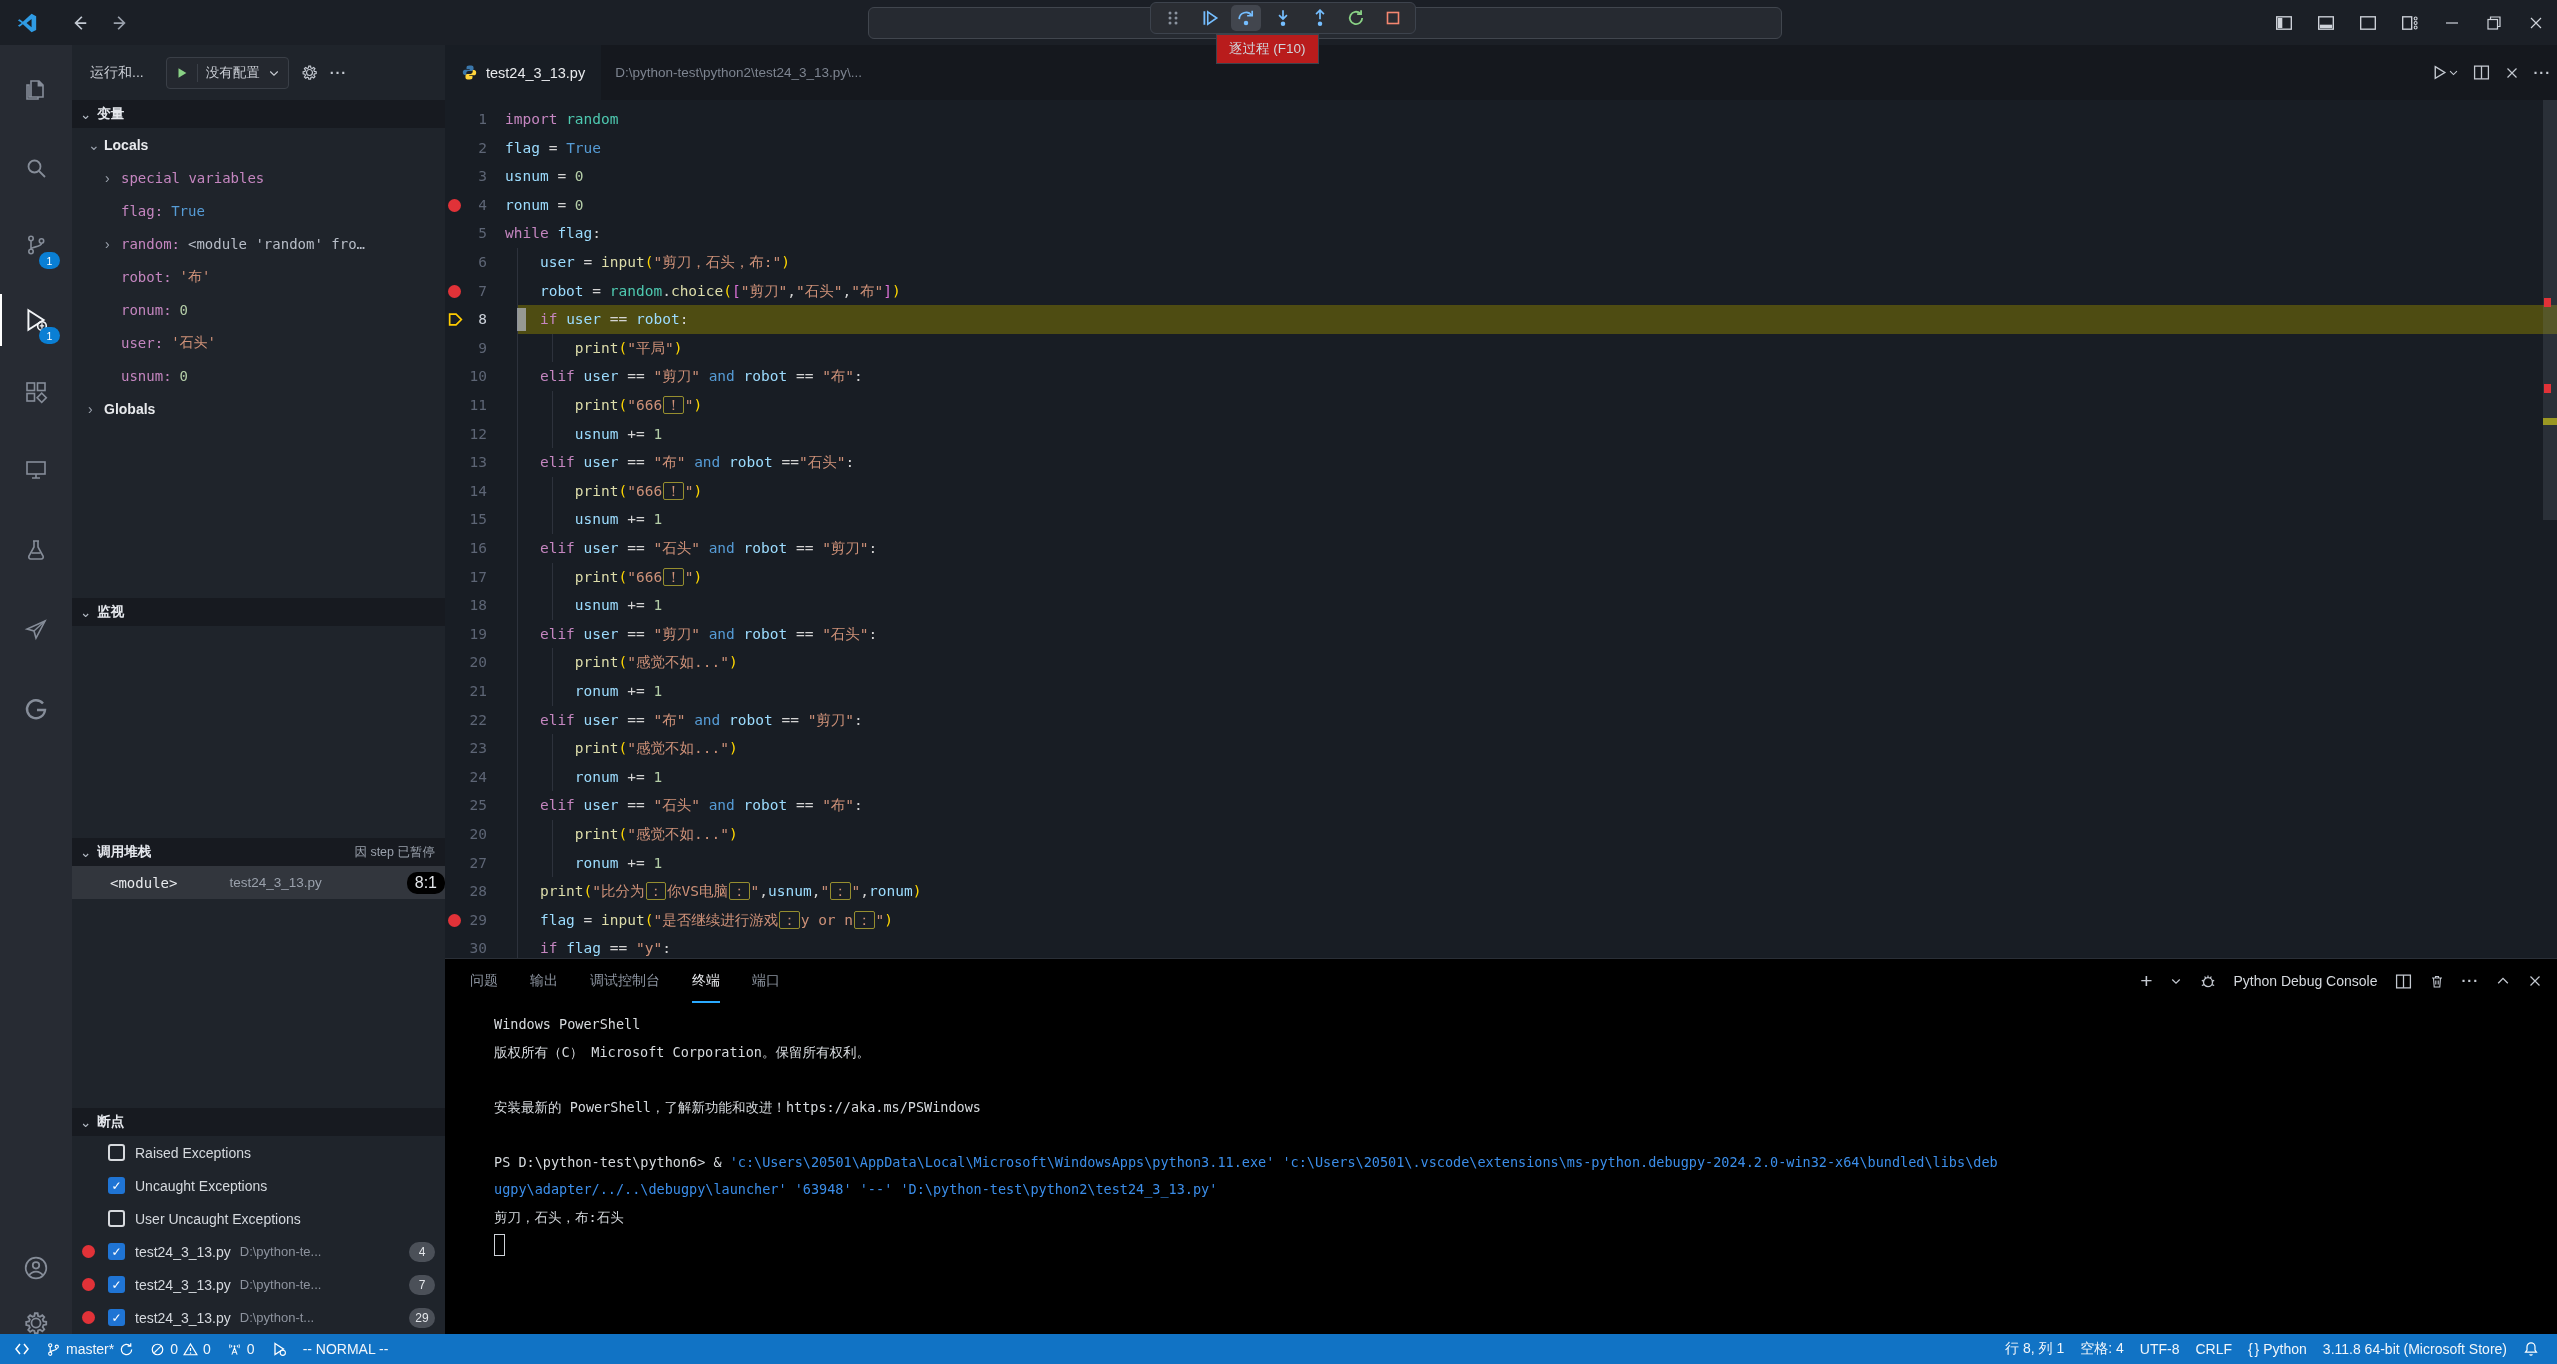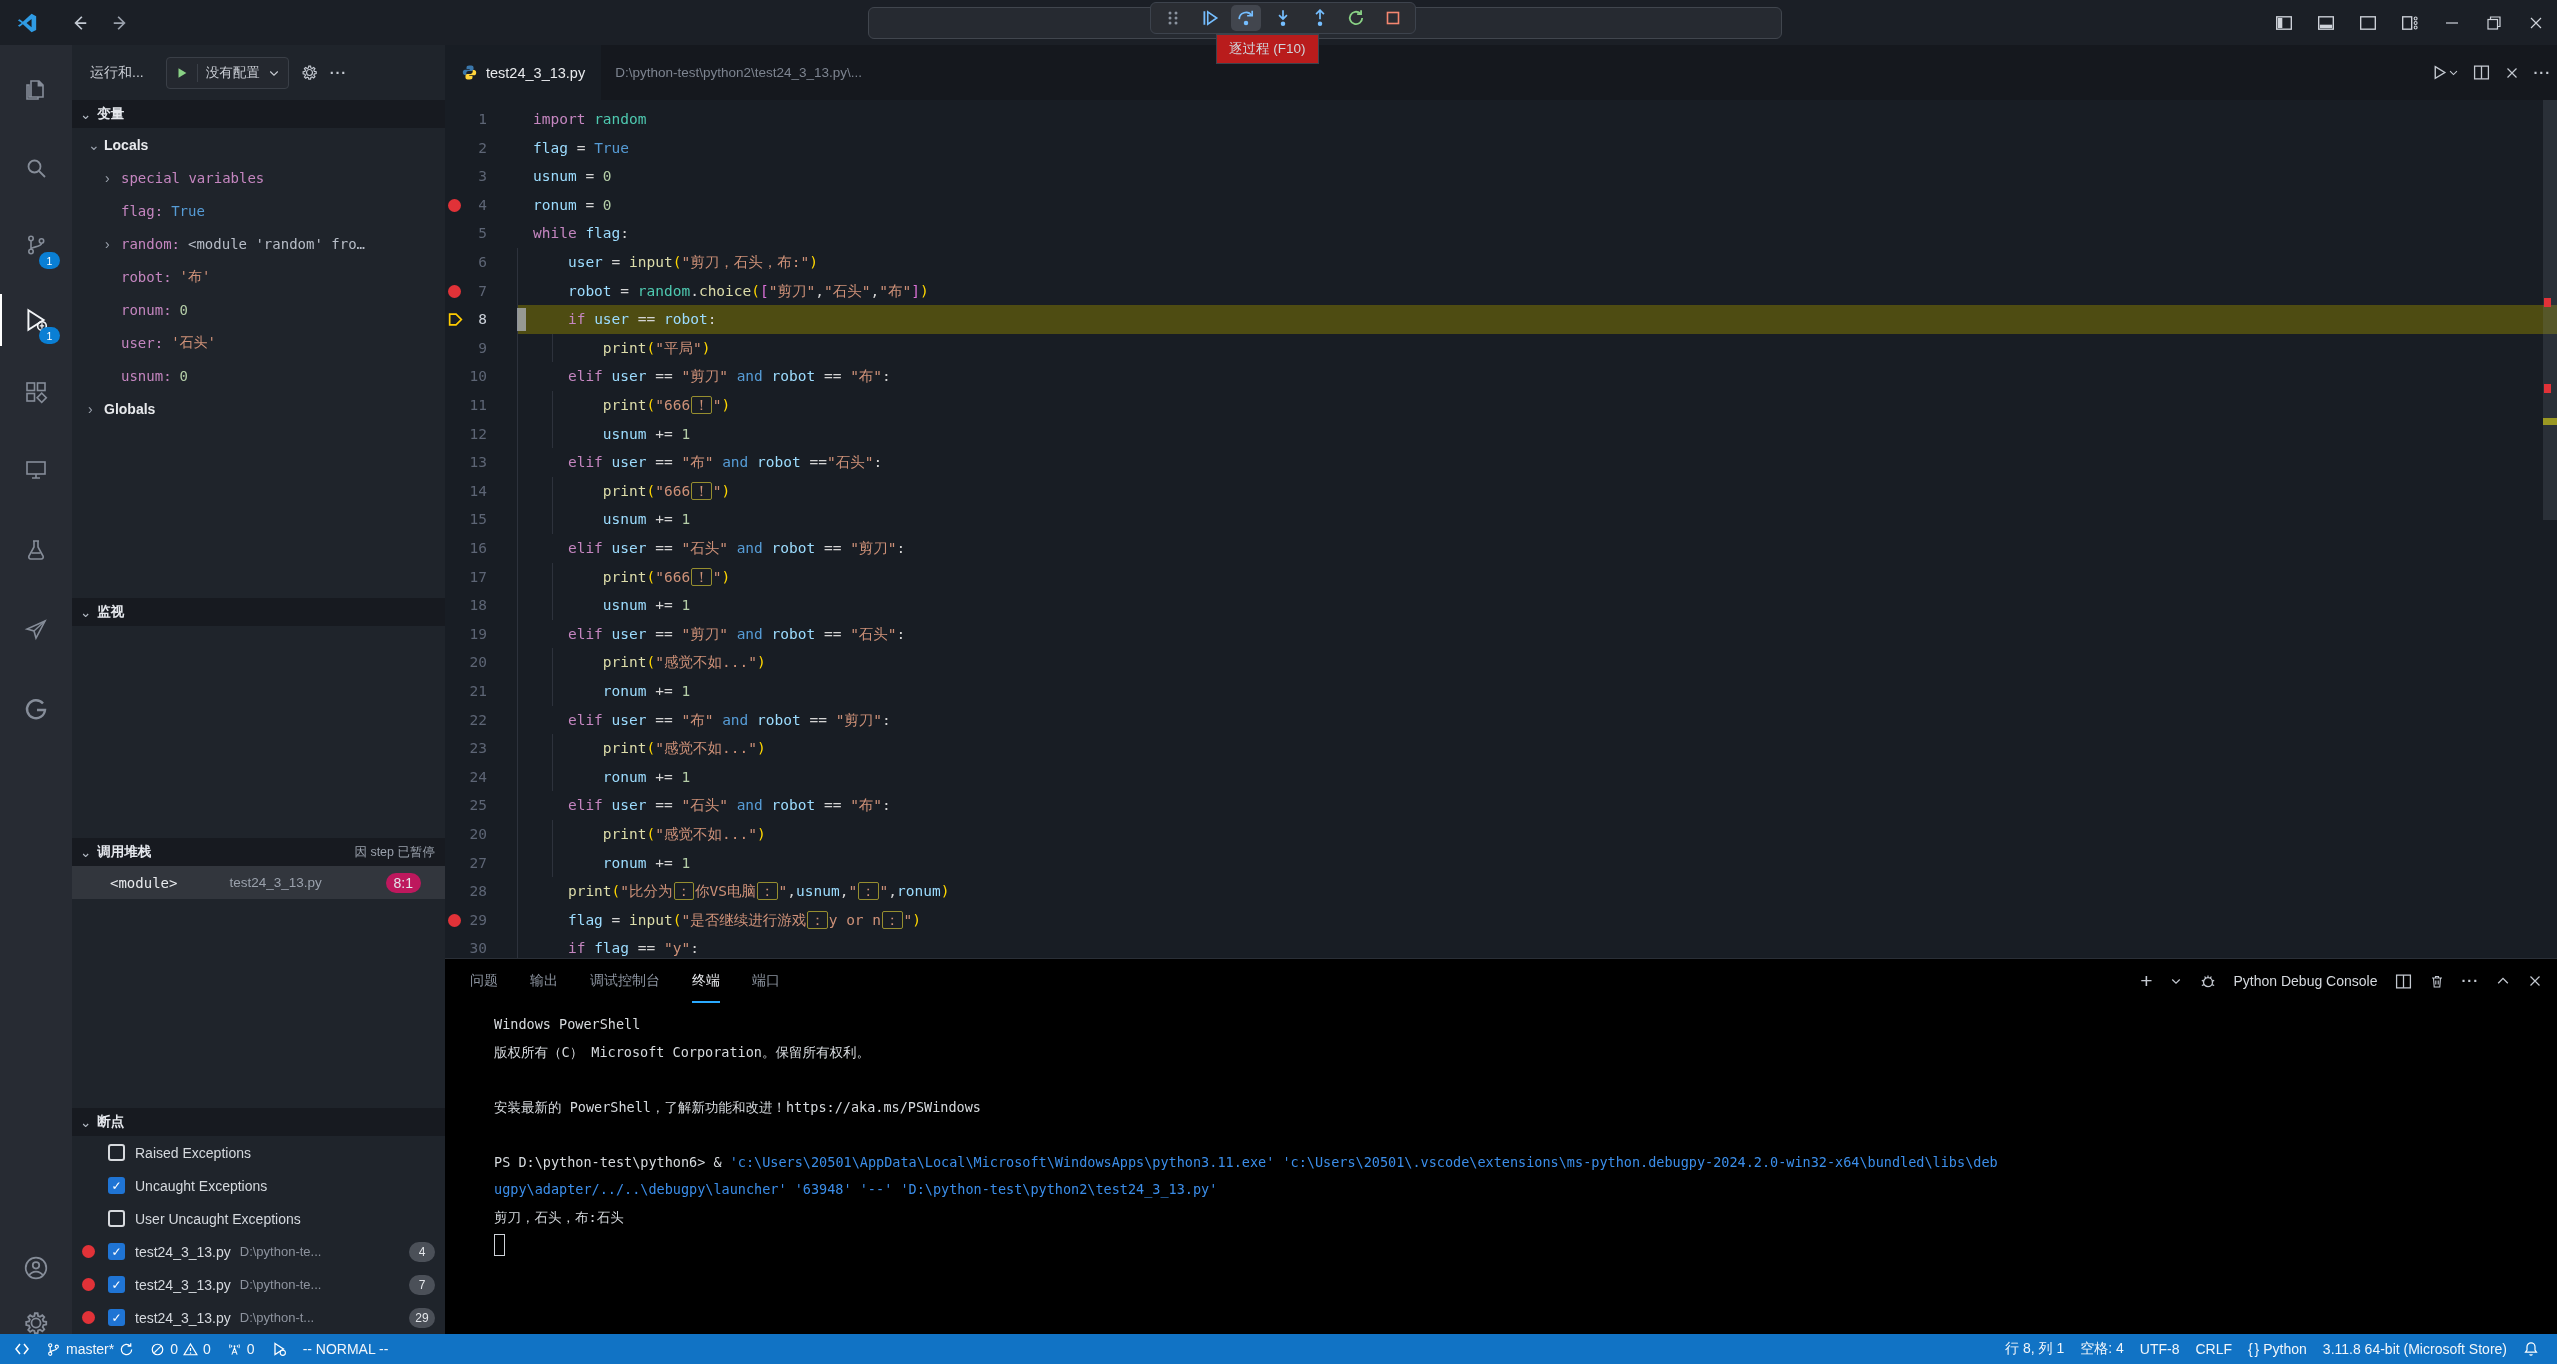--- a/index.html
+++ b/index.html
@@ -41,42 +41,42 @@
   .sec-head .chev{margin:0 6px 0 8px;color:#b6bcc6;font-weight:normal;}
   .var-row{position:absolute;left:0;width:373px;height:33px;display:flex;align-items:center;
            font-family:"DejaVu Sans Mono",monospace;font-size:14px;}
   .var-row .chev{color:#9aa1ac;font-family:"Liberation Sans",sans-serif;}
   .lbl-bold{font-family:"Liberation Sans",sans-serif;font-weight:bold;color:#e8eaed;font-size:14px;}
   .vn{color:#c586c0;} .vv-blue{color:#569cd6;} .vv-num{color:#b5cea8;} .vv-str{color:#ce9178;} .vv-gray{color:#b8bec8;}
   #cs-note{position:absolute;right:10px;font-weight:normal;font-size:12.5px;color:#9aa1ac;}
   #cs-row{position:absolute;left:0;width:373px;height:33px;background:#32363d;display:flex;align-items:center;}
   #cs-row .frame{margin-left:38px;font-family:"DejaVu Sans Mono",monospace;font-size:14px;color:#e8eaed;}
   #cs-row .file{margin-left:52px;color:#9aa1ac;font-size:13.5px;}
-  #cs-row .pill{position:absolute;right:24px;background:#be185d;border-radius:10px;padding:2px 8px;font-size:14px;color:#e3e6ea;}
+  #cs-row .pill{position:absolute;right:0;background:#000000;border-radius:10px;padding:2px 8px;font-size:16px;color:#e3e6ea;}
   .bp-row{position:absolute;left:0;width:373px;height:33px;display:flex;align-items:center;font-size:14px;color:#d5d9de;}
   .cb{width:17px;height:17px;border-radius:3px;border:2px solid #d7dade;box-sizing:border-box;margin-left:36px;flex:none;}
   .cb.on{border:none;background:#1f74d4;color:#fff;display:flex;align-items:center;justify-content:center;font-size:12px;}
   .bp-dot{position:absolute;left:10px;width:13px;height:13px;border-radius:50%;background:#e13238;}
   .bp-file{margin-left:10px;white-space:nowrap;}
   .bp-path{margin-left:9px;color:#8d939e;font-size:13px;white-space:nowrap;}
   .bp-pill{position:absolute;right:10px;background:#4b5058;border-radius:10px;min-width:20px;height:20px;
            display:flex;align-items:center;justify-content:center;font-size:12px;color:#e3e6ea;padding:0 3px;}
   
   #editor{left:445px;top:45px;width:2112px;height:913px;background:#181d24;}
   #tabbar{position:absolute;left:0;top:0;width:2112px;height:55px;background:#15181e;display:flex;align-items:center;}
   #tab1{height:55px;background:#181d24;display:flex;align-items:center;padding:0 16px;}
   #tab-name{color:#e8eaed;font-size:14.5px;margin-left:8px;}
   #tab-path{color:#7d8490;font-size:13.5px;margin-left:14px;}
   #ed-actions{position:absolute;right:6px;top:0;height:55px;display:flex;align-items:center;color:#c4c9d1;gap:14px;}
   #code{position:absolute;left:0;top:55px;width:2112px;height:858px;overflow:hidden;
         font-family:"DejaVu Sans Mono",monospace;font-size:14.5px;line-height:28.6px;}
   .cl{position:absolute;left:0;width:2112px;height:28.6px;white-space:pre;}
   .cl .num{position:absolute;left:14px;width:28px;text-align:right;color:#5d6575;}
   .cl.cur .num{color:#ccd2db;}
-  .cl .txt{position:absolute;left:88px;top:0;}
+  .cl .txt{position:absolute;left:60px;top:0;}
   .cl .hl{position:absolute;left:72px;right:0;top:0;bottom:0;background:#4e4c12;}
   .guide{position:absolute;top:0;bottom:0;width:1px;background:#2d323c;}
   .cl .bpd{position:absolute;left:3px;top:8px;width:13px;height:13px;border-radius:50%;background:#e13238;}
   .cl .cursor{position:absolute;left:72px;top:3px;bottom:3px;width:9px;background:#a9adb4;opacity:.8;}
   .tkk{color:#c586c0;} .tkv{color:#9cdcfe;} .tko{color:#d4d4d4;} .tkf{color:#dcdcaa;} .tks{color:#ce9178;}
   .tkn{color:#b5cea8;} .tkm{color:#4ec9b0;} .tkc{color:#569cd6;} .tkb1{color:#ffd700;} .tkb2{color:#da70d6;}
   .tkx{color:#ce9178;border:1px solid #968e2f;border-radius:2px;padding:0 2px;margin:0 1px;}
   #ruler{position:absolute;right:0;top:55px;width:14px;height:858px;}
   #ruler .thumb{position:absolute;left:0;width:14px;top:0;height:420px;background:rgba(130,138,150,.18);}
   .rmark{position:absolute;left:1px;width:7px;height:9px;background:#e13238;}

